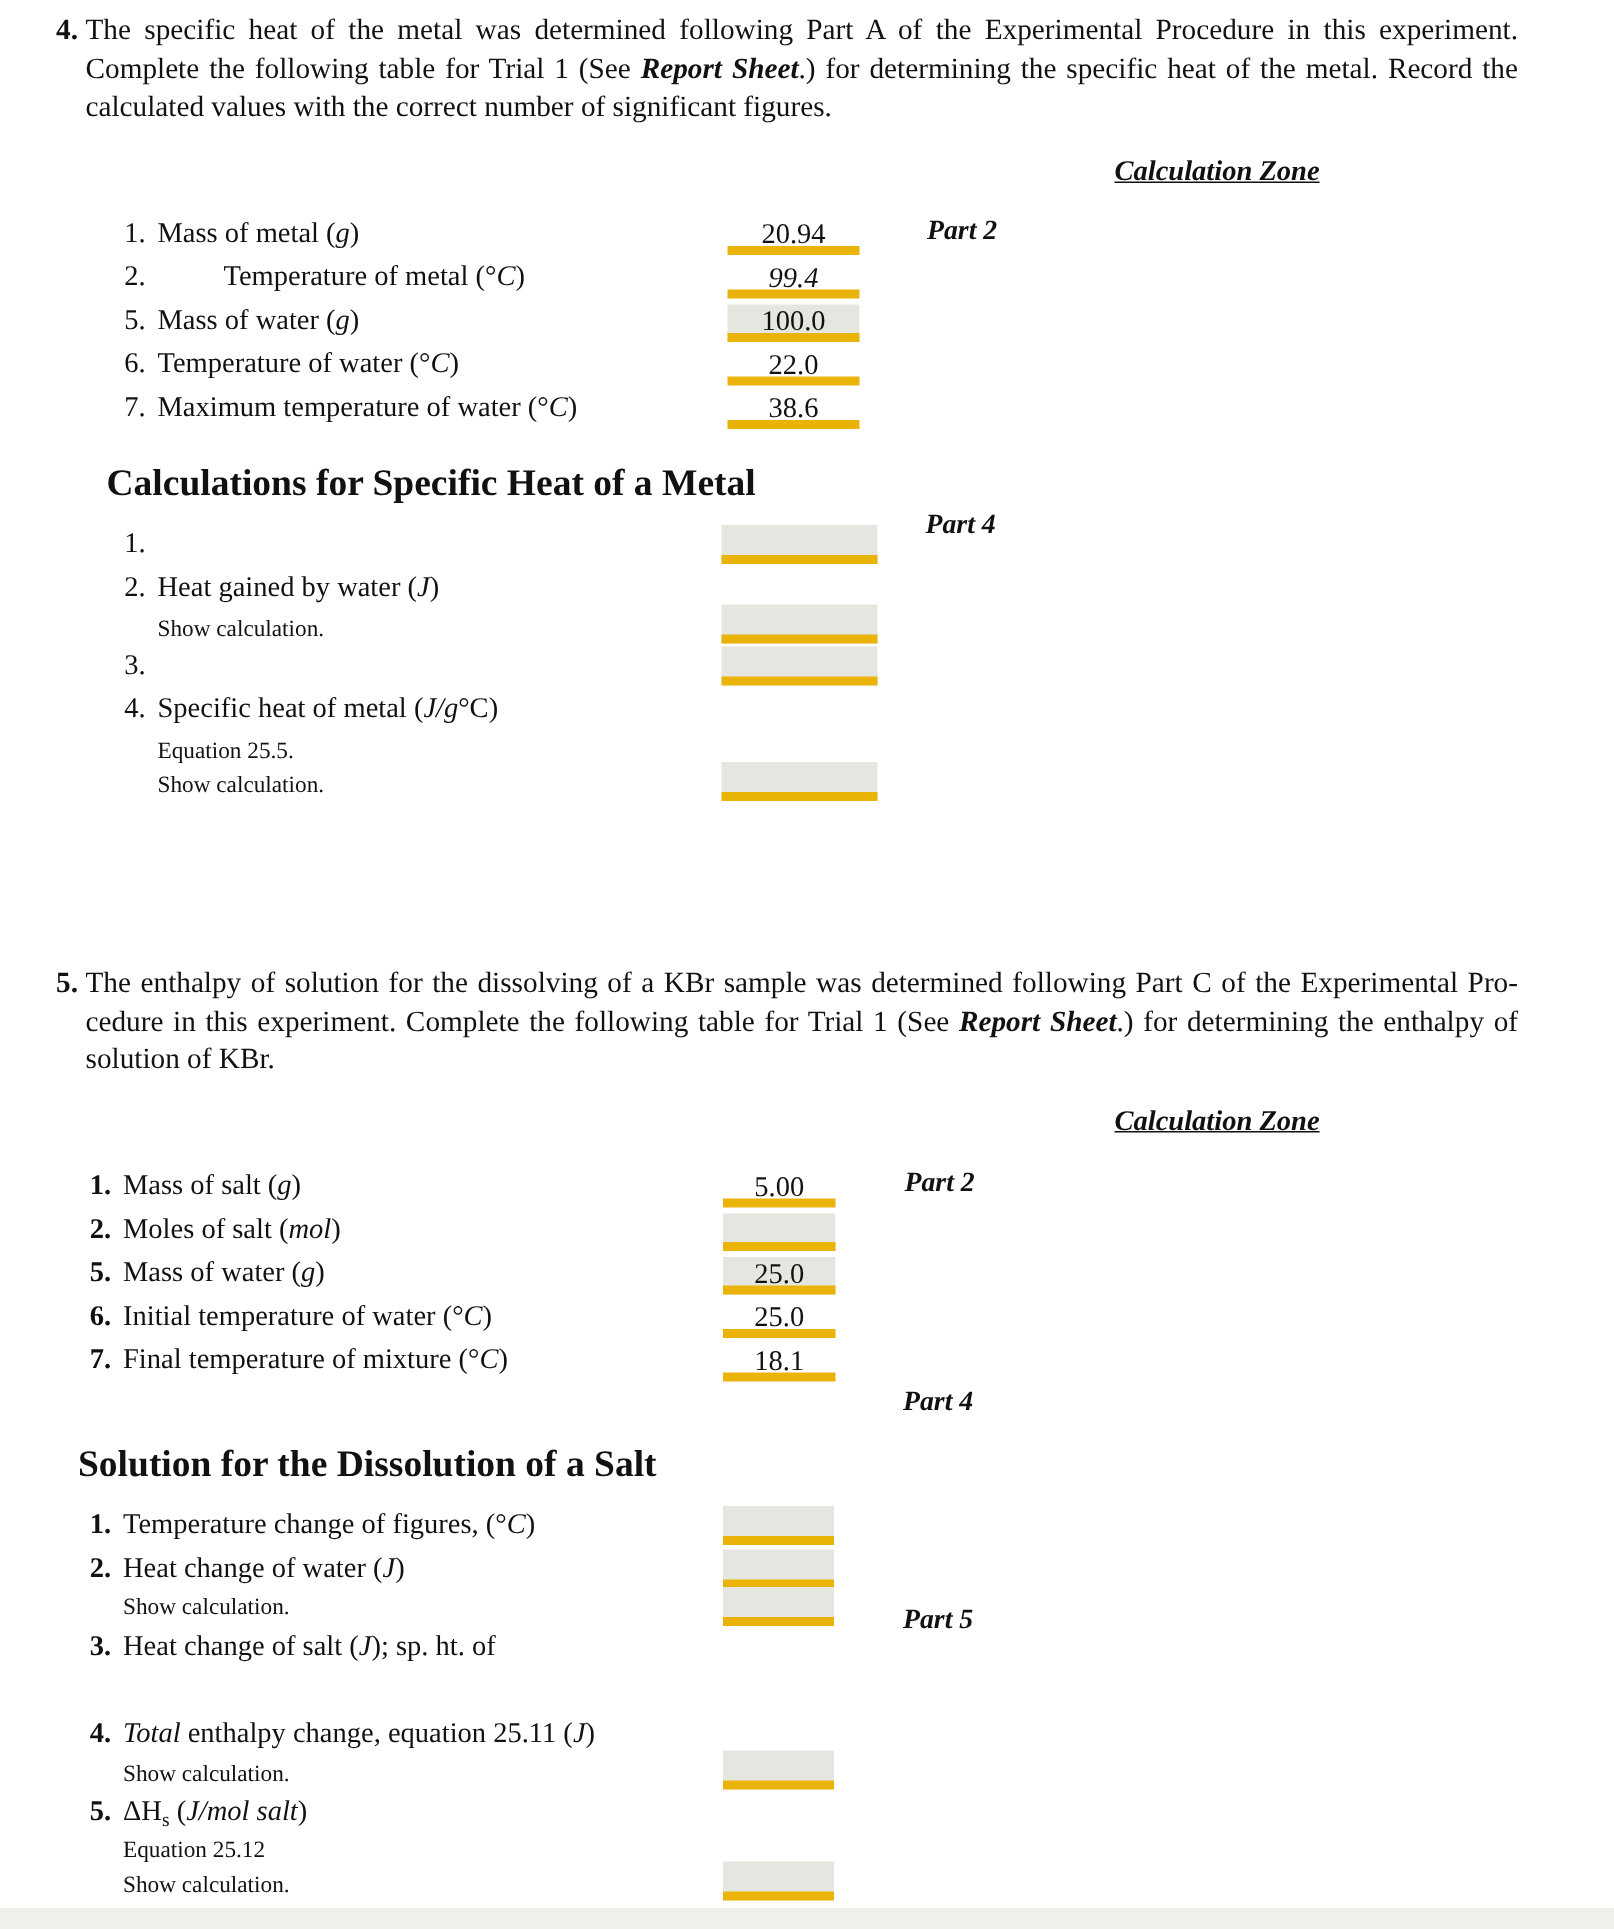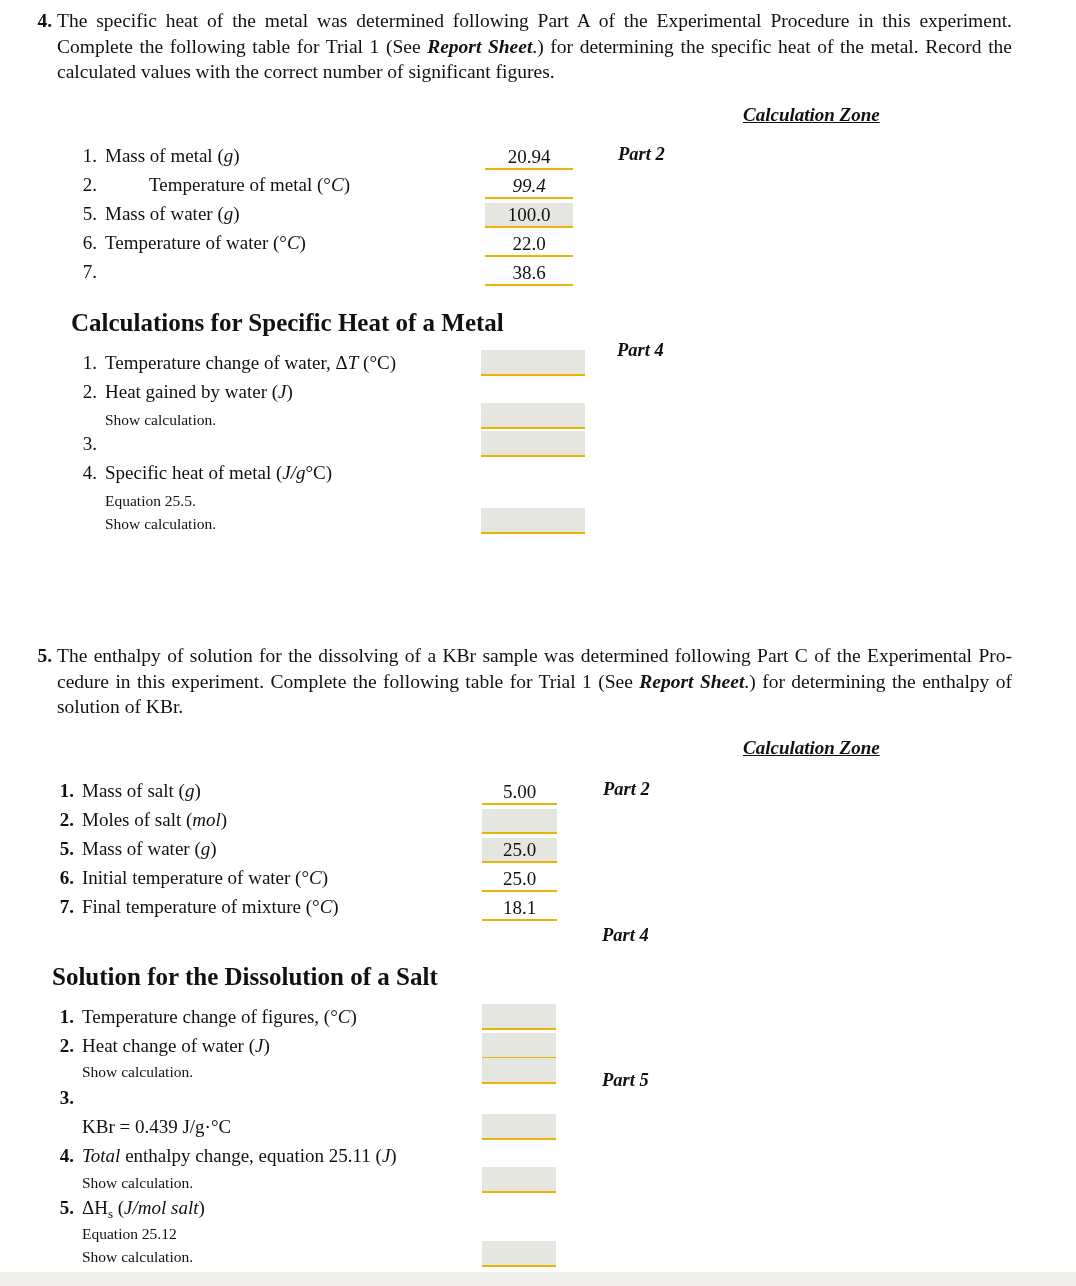--- a/index.html
+++ b/index.html
@@ -93,21 +93,21 @@
     line-height: 24px;
     white-space: nowrap;
   }
   .row-text i { font-style: italic; }
   .bold-num .row-num { font-weight: bold; }
 
   
   .blank {
     position: absolute;
     box-sizing: border-box;
-    border-bottom: 2px solid #eab308;
+    border-bottom: 6px solid #eab308;
     text-align: center;
     font-size: 19px;
     line-height: 23px;
     height: 25px;
     white-space: nowrap;
   }
   .blank.shaded { background: #e6e6e0; }
   .blank.plain { background: transparent; }
 
   
@@ -174,28 +174,28 @@
   </div>
 
   <div class="row" style="top:231px;">
     <div class="row-num" style="left:71px;">6.</div>
     <div class="row-text" style="left:105px;"><span>Temperature of water (°</span><i>C</i><span>)</span></div>
     <div class="blank plain" style="left:485px; top:1px; width:88px;">22.0</div>
   </div>
 
   <div class="row" style="top:260px;">
     <div class="row-num" style="left:71px;">7.</div>
+    <div class="row-text" style="left:105px;"><span>Maximum temperature of water (°</span><i>C</i><span>)</span></div>
     <div class="blank plain" style="left:485px; top:1px; width:88px;">38.6</div>
   </div>
 
   <div class="sec-head" style="left:71px; top:310px;">Calculations for Specific Heat of a Metal</div>
 
   <div class="row" style="top:351px;">
     <div class="row-num" style="left:71px;">1.</div>
-    <div class="row-text" style="left:105px;"><span>Temperature change of water, Δ</span><i>T</i><span> (°C)</span></div>
     <div class="blank shaded" style="left:481px; top:-1px; width:104px; height:26px;"></div>
   </div>
 
   <div class="row" style="top:380px;">
     <div class="row-num" style="left:71px;">2.</div>
     <div class="row-text" style="left:105px;"><span>Heat gained by water (</span><i>J</i><span>)</span></div>
   </div>
 
   <div class="note" style="left:105px; top:410px;">Show calculation.</div>
   <div class="blank shaded" style="left:481px; top:403px; width:104px; height:26px;"></div>
@@ -271,26 +271,23 @@
     <div class="row-num" style="left:48px;">2.</div>
     <div class="row-text" style="left:82px;"><span>Heat change of water (</span><i>J</i><span>)</span></div>
     <div class="blank shaded" style="left:482px; top:-1px; width:74px; height:26px;"></div>
   </div>
 
   <div class="note" style="left:82px; top:1062px;">Show calculation.</div>
   <div class="blank shaded" style="left:482px; top:1058px; width:74px; height:26px;"></div>
 
   <div class="row bold-num" style="top:1086px;">
     <div class="row-num" style="left:48px;">3.</div>
-  </div>
-
-  <div class="row" style="top:1115px;">
-    <div class="row-text" style="left:82px;">KBr = 0.439 J/g·°C</div>
-    <div class="blank shaded" style="left:482px; top:-1px; width:74px; height:26px;"></div>
-  </div>
+    <div class="row-text" style="left:82px;"><span>Heat change of salt (</span><i>J</i><span>); sp. ht. of</span></div>
+  </div>
+
 
   <div class="row bold-num" style="top:1144px;">
     <div class="row-num" style="left:48px;">4.</div>
     <div class="row-text" style="left:82px;"><i>Total</i><span> enthalpy change, equation 25.11 (</span><i>J</i><span>)</span></div>
   </div>
 
   <div class="note" style="left:82px; top:1173px;">Show calculation.</div>
   <div class="blank shaded" style="left:482px; top:1167px; width:74px; height:26px;"></div>
 
   <div class="row bold-num" style="top:1196px;">

